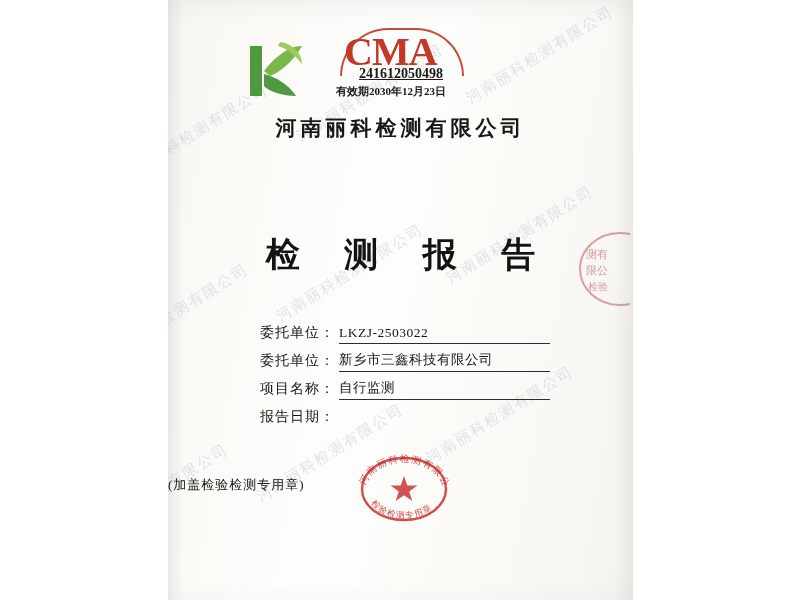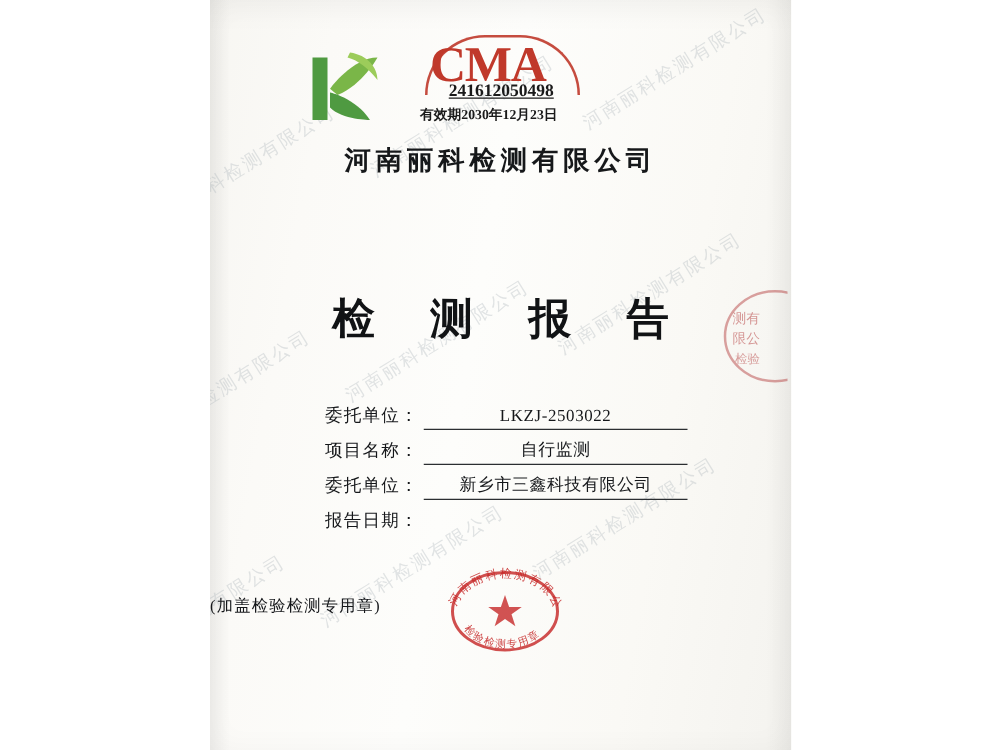--- a/index.html
+++ b/index.html
@@ -181,21 +181,21 @@
     font-size: 14px;
     color: #15171a;
     letter-spacing: 1px;
     white-space: nowrap;
     padding-bottom: 2px;
   }
   .field-value {
     flex: 1;
     margin-left: 4px;
     border-bottom: 1px solid #2b2e31;
-    text-align: center;
+    text-align: left;
     font-family: "Liberation Serif", serif;
     font-size: 13.5px;
     color: #15171a;
     padding-bottom: 2px;
     letter-spacing: 0.5px;
   }
 
   
   #seal-note {
     position: absolute;
@@ -279,27 +279,27 @@
     <div id="report-title">检 测 报 告</div>
 
     <div id="fields">
 
       <div class="field-row">
         <span class="field-label">委托单位：</span>
         <span class="field-value">LKZJ-2503022</span>
       </div>
 
       <div class="field-row">
+        <span class="field-label">委托单位：</span>
+        <span class="field-value">新乡市三鑫科技有限公司</span>
+      </div>
+
+      <div class="field-row">
         <span class="field-label">项目名称：</span>
         <span class="field-value">自行监测</span>
-      </div>
-
-      <div class="field-row">
-        <span class="field-label">委托单位：</span>
-        <span class="field-value">新乡市三鑫科技有限公司</span>
       </div>
 
       <div class="field-row">
         <span class="field-label">报告日期：</span>
       </div>
 
     </div>
 
     <div id="seal-note">(加盖检验检测专用章)</div>
 

